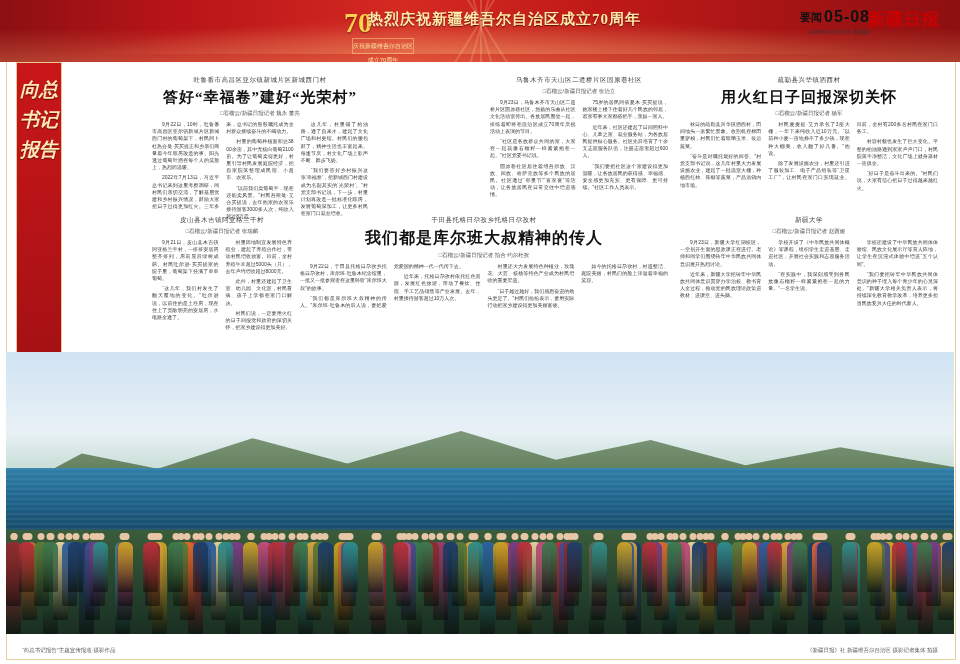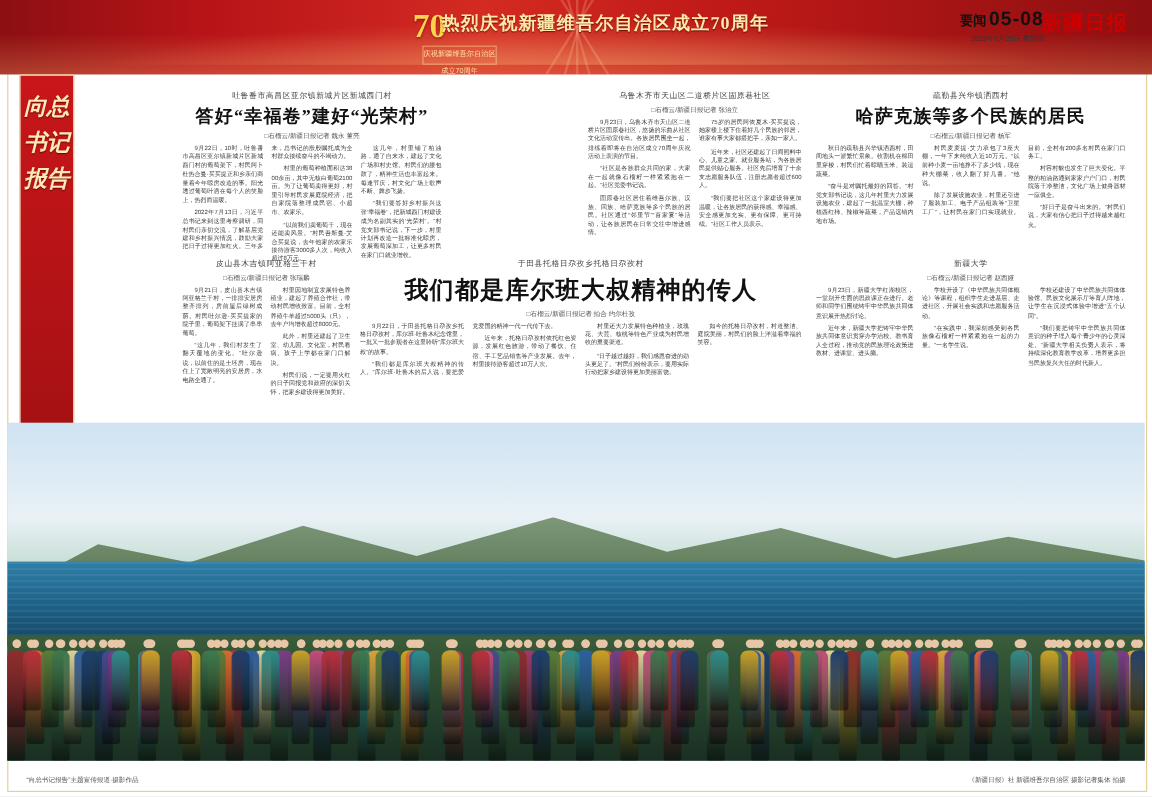--- a/index.html
+++ b/index.html
@@ -123,21 +123,21 @@
       <p>“社区是各族群众共同的家，大家在一起就像石榴籽一样紧紧抱在一起。”社区党委书记说。</p>
       <p>固原巷社区居住着维吾尔族、汉族、回族、哈萨克族等多个民族的居民。社区通过“邻里节”“百家宴”等活动，让各族居民在日常交往中增进感情。</p>
       <p>75岁的居民阿依夏木·买买提说，她家楼上楼下住着好几个民族的邻居，谁家有事大家都搭把手，亲如一家人。</p>
       <p>近年来，社区还建起了日间照料中心、儿童之家、就业服务站，为各族居民提供贴心服务。社区先后培育了十余支志愿服务队伍，注册志愿者超过600人。</p>
       <p>“我们要把社区这个家建设得更加温暖，让各族居民的获得感、幸福感、安全感更加充实、更有保障、更可持续。”社区工作人员表示。</p>
     </div>
   </div>
 
   <div class="col" style="left:680px;top:76px;width:258px;">
     <div class="kicker">疏勒县兴华镇洒西村</div>
-    <div class="headline" style="font-size:15px;">哈萨克族等多个民族的居民</div>
+    <div class="headline" style="font-size:15px;">用火红日子回报深切关怀</div>
     <div class="byline">□石榴云/新疆日报记者 杨军</div>
     <div class="txt body-cols" style="column-count:3;">
       <p>秋日的疏勒县兴华镇洒西村，田间地头一派繁忙景象。收割机在棉田里穿梭，村民们忙着晾晒玉米、装运蔬菜。</p>
       <p>“奋斗是对嘱托最好的回答。”村党支部书记说，这几年村里大力发展设施农业，建起了一批温室大棚，种植西红柿、辣椒等蔬菜，产品远销内地市场。</p>
       <p>村民麦麦提·艾力承包了3座大棚，一年下来纯收入近10万元。“以前种小麦一亩地挣不了多少钱，现在种大棚菜，收入翻了好几番。”他说。</p>
       <p>除了发展设施农业，村里还引进了服装加工、电子产品组装等“卫星工厂”，让村民在家门口实现就业。目前，全村有200多名村民在家门口务工。</p>
       <p>村容村貌也发生了巨大变化。平整的柏油路通到家家户户门口，村民院落干净整洁，文化广场上健身器材一应俱全。</p>
       <p>“好日子是奋斗出来的。”村民们说，大家有信心把日子过得越来越红火。</p>
     </div>
   </div>
@@ -149,21 +149,21 @@
       <p>9月21日，皮山县木吉镇阿亚格兰干村，一排排安居房整齐排列，房前屋后绿树成荫。村民吐尔逊·买买提家的院子里，葡萄架下挂满了串串葡萄。</p>
       <p>“这几年，我们村发生了翻天覆地的变化。”吐尔逊说，以前住的是土坯房，现在住上了宽敞明亮的安居房，水电路全通了。</p>
       <p>村里因地制宜发展特色养殖业，建起了养殖合作社，带动村民增收致富。目前，全村养殖牛羊超过5000头（只），去年户均增收超过8000元。</p>
       <p>此外，村里还建起了卫生室、幼儿园、文化室，村民看病、孩子上学都在家门口解决。</p>
       <p>村民们说，一定要用火红的日子回报党和政府的深切关怀，把家乡建设得更加美好。</p>
     </div>
   </div>
 
   <div class="col" style="left:300px;top:216px;width:368px;">
     <div class="kicker">于田县托格日尕孜乡托格日尕孜村</div>
-    <div class="headline" style="font-size:20px;">我们都是库尔班大叔精神的传人</div>
+    <div class="headline" style="font-size:16px;">我们都是库尔班大叔精神的传人</div>
     <div class="byline">□石榴云/新疆日报记者 拍合 约尔杜孜</div>
     <div class="txt body-cols" style="column-count:4;">
       <p>9月22日，于田县托格日尕孜乡托格日尕孜村，库尔班·吐鲁木纪念馆里，一批又一批参观者在这里聆听“库尔班大叔”的故事。</p>
       <p>“我们都是库尔班大叔精神的传人。”库尔班·吐鲁木的后人说，要把爱党爱国的精神一代一代传下去。</p>
       <p>近年来，托格日尕孜村依托红色资源，发展红色旅游，带动了餐饮、住宿、手工艺品销售等产业发展。去年，村里接待游客超过10万人次。</p>
       <p>村里还大力发展特色种植业，玫瑰花、大芸、核桃等特色产业成为村民增收的重要渠道。</p>
       <p>“日子越过越好，我们感恩奋进的劲头更足了。”村民们纷纷表示，要用实际行动把家乡建设得更加美丽富饶。</p>
       <p>如今的托格日尕孜村，村道整洁、庭院美丽，村民们的脸上洋溢着幸福的笑容。</p>
     </div>
   </div>

